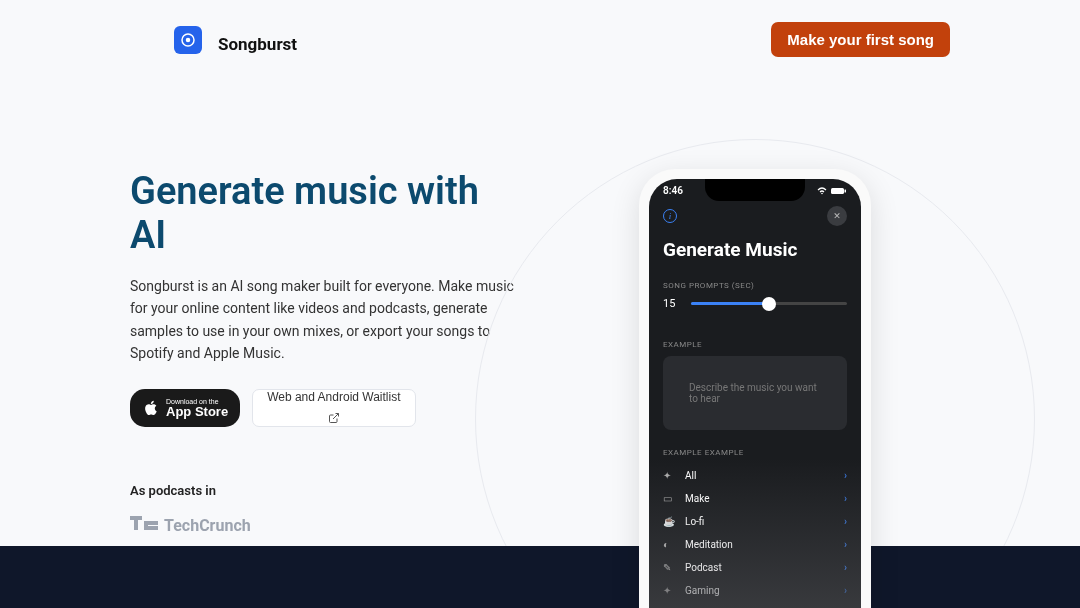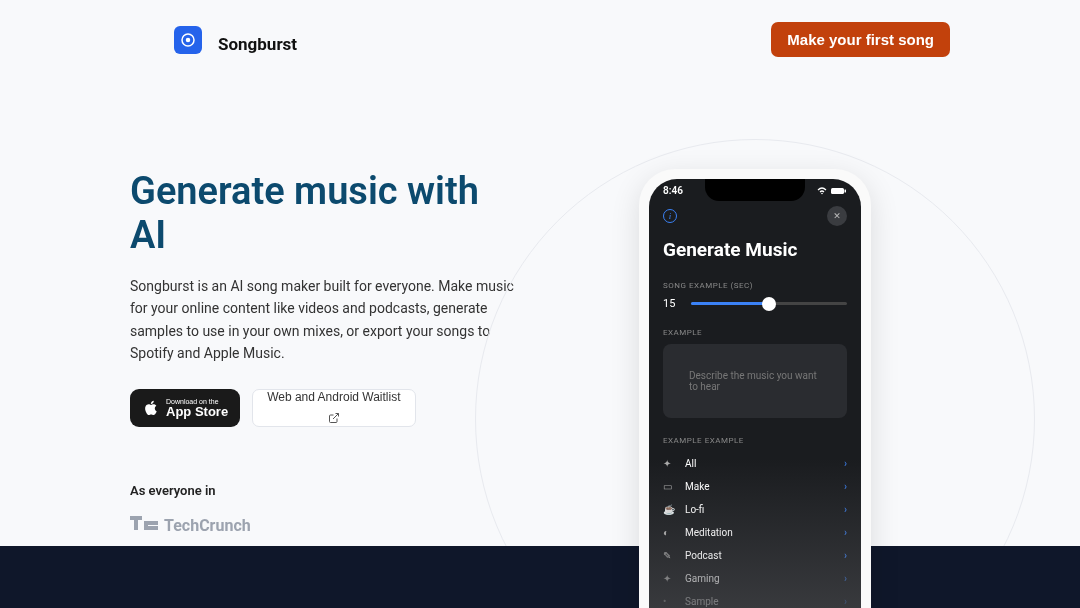--- a/index.html
+++ b/index.html
@@ -71,21 +71,21 @@
   margin-bottom: 24px;
 }
 .btn-row {
   display: flex;
   gap: 12px;
   margin-bottom: 56px;
 }
 .appstore-btn {
   background: #1a1a1a;
   color: #fff;
-  border-radius: 9px;
+  border-radius: 15px;
   border: none;
   padding: 6px 12px;
   display: flex;
   align-items: center;
   gap: 6px;
   cursor: pointer;
   height: 38px;
 }
 .appstore-text { display: flex; flex-direction: column; align-items: flex-start; line-height: 1; }
 .appstore-small { font-size: 7px; }
@@ -204,21 +204,21 @@
 .section-label {
   font-size: 8px;
   color: #888;
   letter-spacing: 0.5px;
   margin-bottom: 7px;
 }
 .slider-row {
   display: flex;
   align-items: center;
   gap: 16px;
-  margin-bottom: 18px;
+  margin-bottom: 30px;
 }
 .slider-val { font-size: 11px; }
 .slider {
   flex: 1;
   height: 3px;
   background: #444;
   border-radius: 2px;
   position: relative;
 }
 .slider-fill {
@@ -300,21 +300,21 @@
           <span class="appstore-big">App Store</span>
         </span>
       </button>
       <button class="waitlist-btn">
         <span>Web and Android Waitlist</span>
         <svg width="12" height="12" viewBox="0 0 24 24" fill="none" stroke="#555" stroke-width="2">
           <path d="M18 13v6a2 2 0 01-2 2H5a2 2 0 01-2-2V8a2 2 0 012-2h6M15 3h6v6M10 14L21 3"></path>
         </svg>
       </button>
     </div>
-    <div class="featured-label">As everyone in</div>
+    <div class="featured-label">As podcasts in</div>
     <div class="tc-logo">
       <svg width="28" height="14" viewBox="0 0 28 14">
         <rect x="0" y="0" width="12" height="4" fill="#9ca3af"></rect>
         <rect x="4" y="0" width="4" height="14" fill="#9ca3af"></rect>
         <rect x="14" y="5" width="14" height="4" fill="#9ca3af"></rect>
         <rect x="14" y="5" width="4" height="9" fill="#9ca3af"></rect>
         <rect x="14" y="10" width="14" height="4" fill="#9ca3af"></rect>
       </svg>
       <span>TechCrunch</span>
     </div>
@@ -338,21 +338,21 @@
               </svg>
           </div>
         </div>
         <div class="screen-body">
           <div class="top-row">
             <div class="info-icon">i</div>
             <div class="close-icon">✕</div>
           </div>
           <div class="screen-title">Generate Music</div>
 
-          <div class="section-label">SONG EXAMPLE (SEC)</div>
+          <div class="section-label">SONG PROMPTS (SEC)</div>
           <div class="slider-row">
             <span class="slider-val">15</span>
             <div class="slider">
               <div class="slider-fill"></div>
               <div class="slider-thumb"></div>
             </div>
           </div>
 
           <div class="section-label">EXAMPLE</div>
           <div class="prompt-input">Describe the music you want to hear</div>

